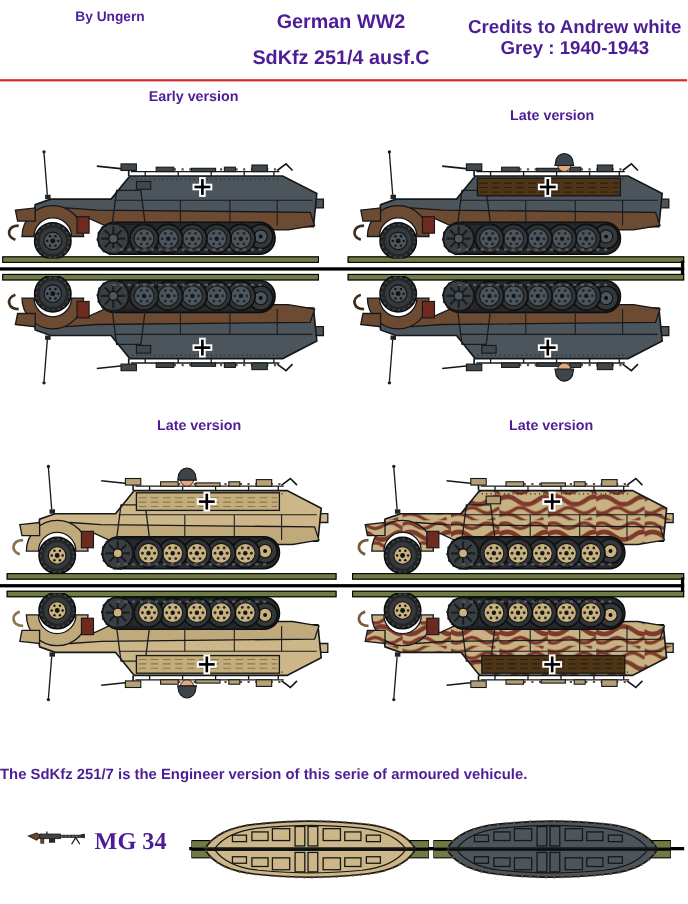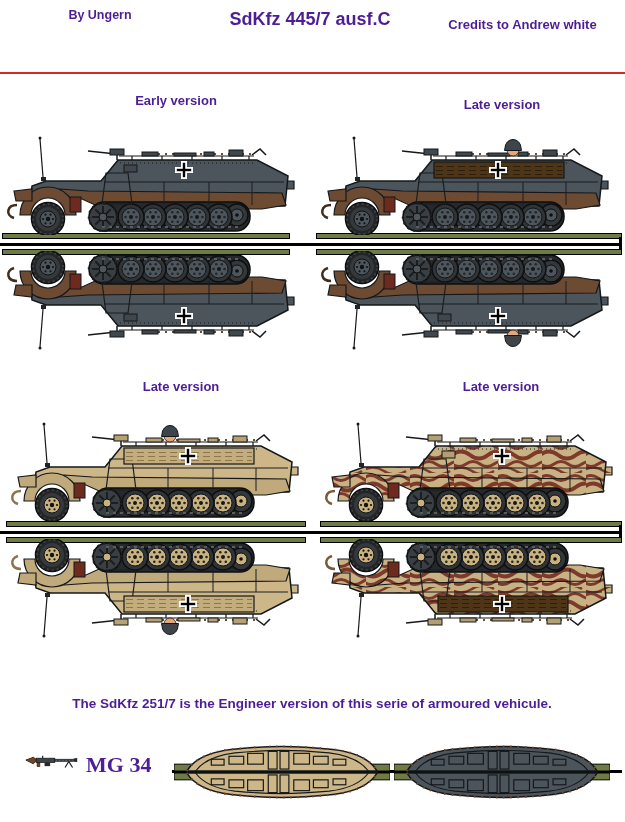--- a/index.html
+++ b/index.html
@@ -3,51 +3,53 @@
 <meta charset="utf-8">
 <style>
   html,body{margin:0;padding:0;background:#ffffff;}
   #canvas{position:relative;width:625px;height:822px;background:#fff;overflow:hidden;
           font-family:"Liberation Sans",sans-serif;color:#4c1d95;}
   .abs{position:absolute;}
   .center{text-align:center;}
   .b{font-weight:bold;}
   .hdr-author{left:5px;top:7px;width:190px;font-size:12.5px;line-height:17px;}
   .hdr-title{left:200px;top:3px;width:220px;font-size:18px;line-height:33px;}
-  .hdr-credits{left:420px;top:15px;width:205px;font-size:13px;line-height:19px;}
+  .hdr-credits{left:420px;top:15px;width:205px;font-size:17px;line-height:19px;}
   .divider{left:0;top:72px;width:625px;height:2px;}
   .unit-label{width:200px;font-size:13px;font-weight:bold;text-align:center;}
   .veh{width:300px;height:112px;}
   .flip{transform:scaleY(-1);}
   .strip{height:4px;border:1px solid #000;}
   .fold{height:3px;background:#000;}
   .tick{width:2.5px;height:13px;background:#000;}
-  .desc{left:0;width:624px;font-size:13.5px;font-weight:bold;text-align:center;}
+  .desc{left:0;width:624px;font-size:13.5px;font-weight:bold;text-align:left;}
   .mg-label{font-size:22px;font-family:"Liberation Serif",serif;}
   .topview{width:216px;height:56px;}
   .longline{height:2.5px;background:#000;}
   svg{display:block;}
 </style>
 </head>
 <body>
 
 <div id="canvas">
 
   <div class="abs hdr-author center b">
     <div>By Ungern</div>
   </div>
   <div class="abs hdr-title center b">
-    <div>SdKfz 445/7 ausf.C</div>
+    <div>German WW2</div>
+    <div>SdKfz 251/4 ausf.C</div>
   </div>
   <div class="abs hdr-credits center b">
     <div>Credits to Andrew white</div>
+    <div>Grey : 1940-1943</div>
   </div>
   <div class="abs divider" id="divider" style="background: rgb(212, 42, 42);"></div>
 
-  <div class="abs unit-label" style="left:76px;top:93px">Early version</div>
+  <div class="abs unit-label" style="left:76px;top:80px">Early version</div>
   <div class="abs unit-label" style="left:402px;top:97px">Late version</div>
 
   <div class="abs strip" style="left: 2px; top: 233px; width: 286px; background: rgb(110, 123, 68);"></div>
   <div class="abs strip" style="left: 316px; top: 233px; width: 304px; background: rgb(110, 123, 68);"></div>
   <div class="abs fold" style="left:0;top:243px;width:622px"></div>
   <div class="abs strip" style="left: 2px; top: 249px; width: 286px; background: rgb(110, 123, 68);"></div>
   <div class="abs strip" style="left: 316px; top: 249px; width: 304px; background: rgb(110, 123, 68);"></div>
   <div class="abs tick" style="left:619px;top:237px"></div>
 
   <div class="abs veh" style="left:4px;top:123px">

